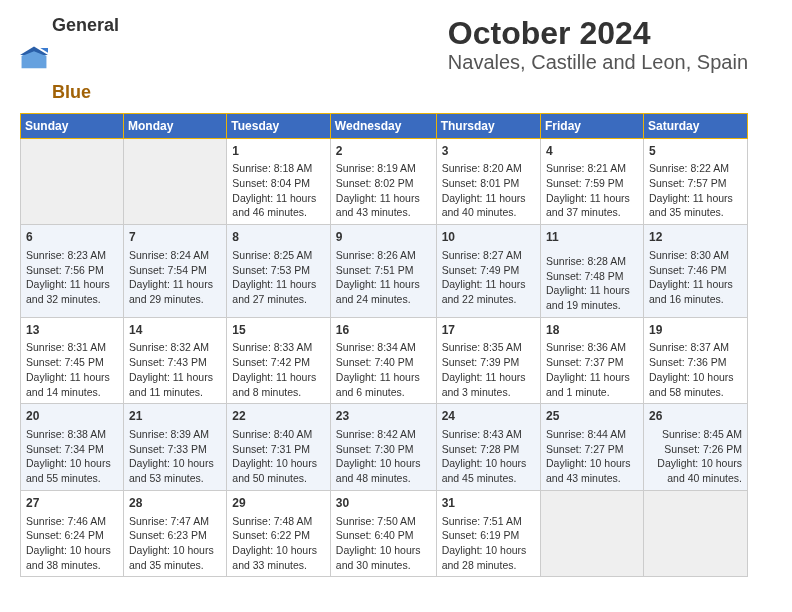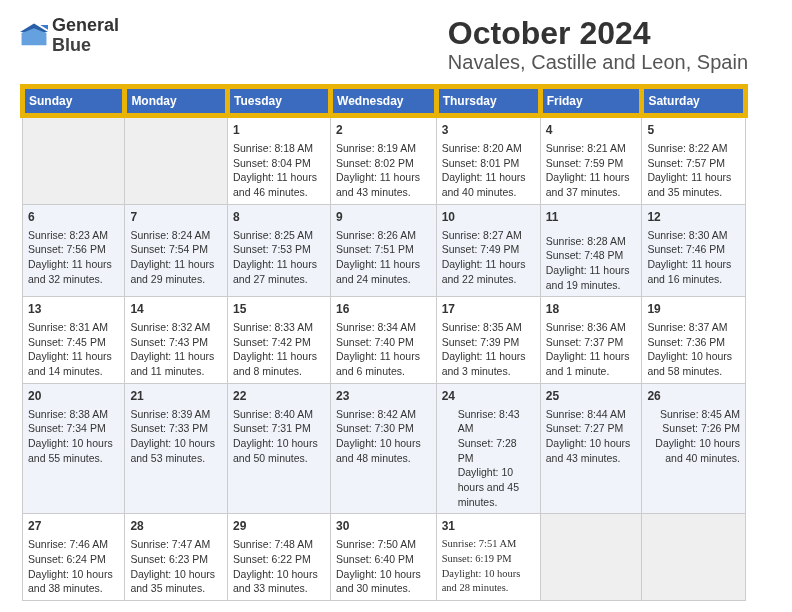--- a/index.html
+++ b/index.html
@@ -52,21 +52,21 @@
       border-collapse: collapse;
       font-size: 11px;
     }
     thead tr th {
       background: #3a6bbf;
       color: #fff;
       padding: 5px 4px;
       text-align: left;
       font-size: 12px;
       font-weight: bold;
-      border: 5px solid #eab308;
+      border: 1px solid #eab308;
     }
     tbody tr td {
       border: 1px solid #ccc;
       vertical-align: top;
       padding: 4px 5px;
       height: 78px;
       width: 110px;
       color: #333;
       font-size: 10.5px;
       line-height: 1.4;
@@ -103,21 +103,21 @@
 <div class="page">
   <div class="header">
     <div class="logo">
       <svg class="logo-icon" viewBox="0 0 36 36">
         <polygon points="18,4 34,14 34,30 18,30 2,30 2,14" fill="#4a90d9" opacity="0.85"></polygon>
         <polygon points="18,2 36,13 30,13 18,8 6,13 0,13" fill="#2a5fa8"></polygon>
         <polygon points="26,4 36,10 36,4" fill="#3a7bd0"></polygon>
       </svg>
       <div class="logo-text">
         <div>General</div>
-        <div style="color:#404040;">Blue</div>
+        <div style="color:#a16207;margin-top:47px;">Blue</div>
       </div>
     </div>
     <div class="title-block">
       <div class="month-title">October 2024</div>
       <div class="subtitle">Navales, Castille and Leon, Spain</div>
     </div>
   </div>
 
   <table>
     <thead>
@@ -274,21 +274,21 @@
 Daylight: 10 hours and 50 minutes.</div>
           </td>
           <td>
             <span class="day-num">23</span>
             <div class="day-info" style="white-space: pre-line;">Sunrise: 8:42 AM
 Sunset: 7:30 PM
 Daylight: 10 hours and 48 minutes.</div>
           </td>
           <td>
             <span class="day-num">24</span>
-            <div class="day-info" style="white-space: pre-line; margin-left: 16px;">Sunrise: 8:43 AM
+            <div class="day-info" style="white-space: pre-line;">Sunrise: 8:43 AM
 Sunset: 7:28 PM
 Daylight: 10 hours and 45 minutes.</div>
           </td>
           <td>
             <span class="day-num">25</span>
             <div class="day-info" style="white-space: pre-line;">Sunrise: 8:44 AM
 Sunset: 7:27 PM
 Daylight: 10 hours and 43 minutes.</div>
           </td>
           <td>
@@ -318,21 +318,21 @@
 Daylight: 10 hours and 33 minutes.</div>
           </td>
           <td>
             <span class="day-num">30</span>
             <div class="day-info" style="white-space: pre-line;">Sunrise: 7:50 AM
 Sunset: 6:40 PM
 Daylight: 10 hours and 30 minutes.</div>
           </td>
           <td>
             <span class="day-num">31</span>
-            <div class="day-info" style="white-space: pre-line; font-family: Liberation Serif, serif;">Sunrise: 7:51 AM
+            <div class="day-info" style="white-space: pre-line;">Sunrise: 7:51 AM
 Sunset: 6:19 PM
 Daylight: 10 hours and 28 minutes.</div>
           </td>
           <td class="empty"></td>
           <td class="empty"></td>
         </tr>
       </tbody>
   </table>
 </div>
 

